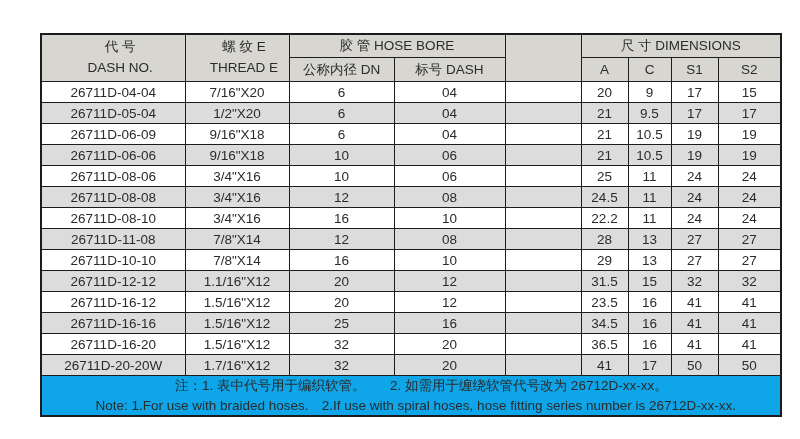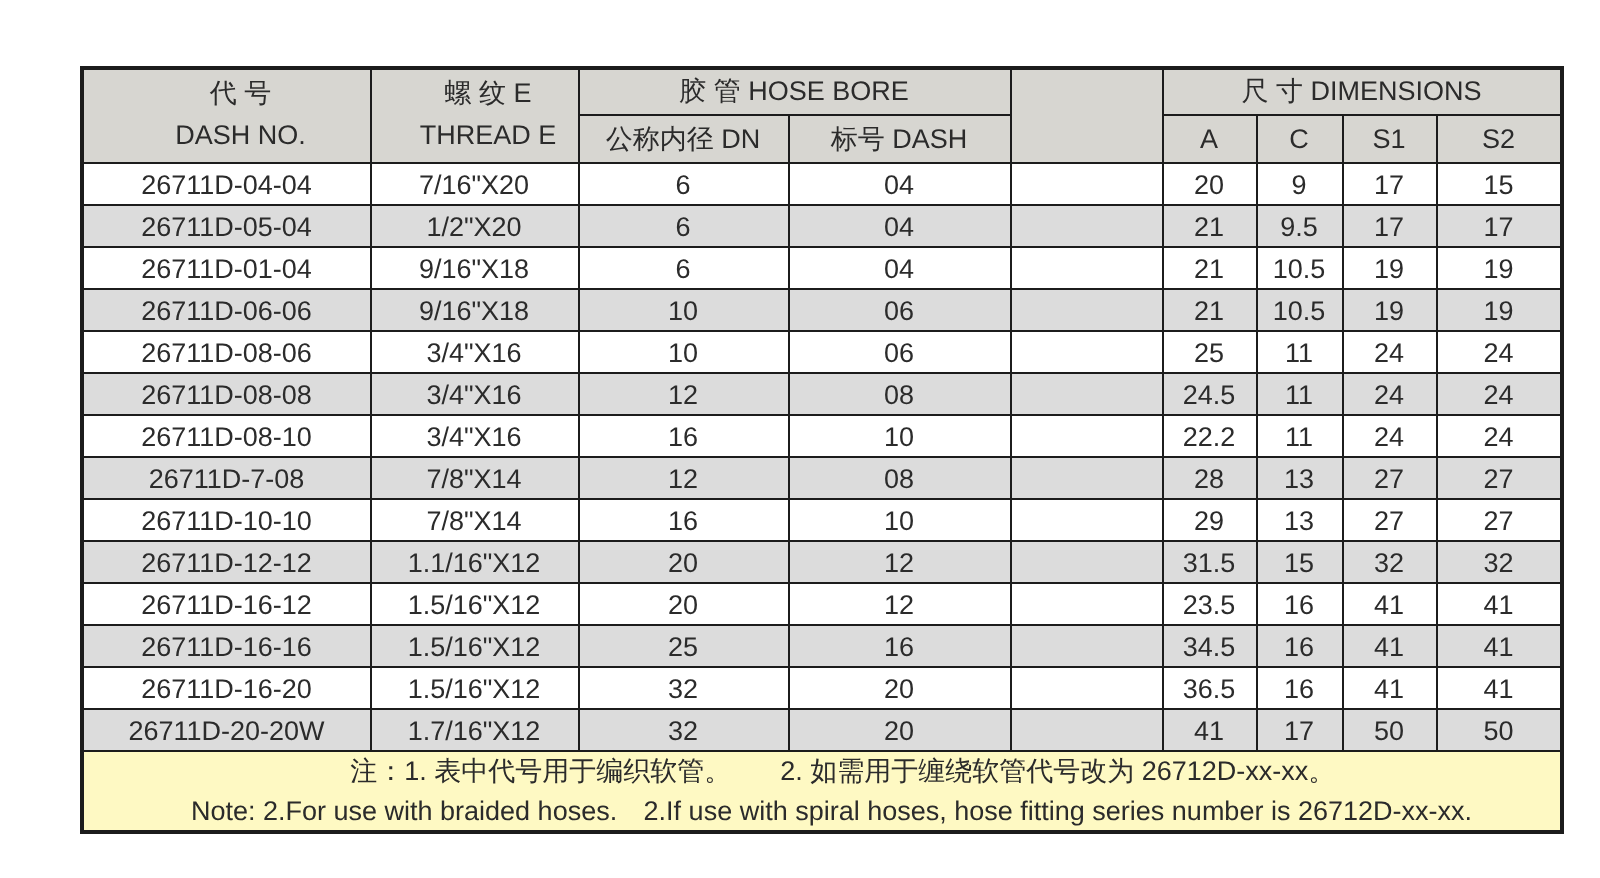--- a/index.html
+++ b/index.html
@@ -42,21 +42,21 @@
 
   thead th { background:#d7d6d1; height:22px; }
   thead tr.subhead th { height:23px; }
   thead th.two-line { line-height:1.55;padding-left:14px; }
   thead th .hl { display:block; }
 
   tbody tr { height:21px; }
   tbody tr:nth-child(even) td { background:#dcdcdc; }
 
   tfoot td {
-    background:#fef9c3;
+    background:#0ea5e9;
     text-align:left;
     padding:4px 6px 6px 6px;
     font-size:12.5px;
     white-space:normal;
   }
   .note-line { line-height:1.45; white-space:nowrap; }
   .note-part1 { display:inline-block; min-width:232px; }
 </style>
 </head>
 <body>
@@ -114,21 +114,21 @@
           <td>1/2"X20</td>
           <td>6</td>
           <td>04</td>
           <td></td>
           <td>21</td>
           <td>9.5</td>
           <td>17</td>
           <td>17</td>
         </tr>
         <tr>
-          <td>26711D-01-04</td>
+          <td>26711D-06-09</td>
           <td>9/16"X18</td>
           <td>6</td>
           <td>04</td>
           <td></td>
           <td>21</td>
           <td>10.5</td>
           <td>19</td>
           <td>19</td>
         </tr>
         <tr>
@@ -169,21 +169,21 @@
           <td>3/4"X16</td>
           <td>16</td>
           <td>10</td>
           <td></td>
           <td>22.2</td>
           <td>11</td>
           <td>24</td>
           <td>24</td>
         </tr>
         <tr>
-          <td>26711D-7-08</td>
+          <td>26711D-11-08</td>
           <td>7/8"X14</td>
           <td>12</td>
           <td>08</td>
           <td></td>
           <td>28</td>
           <td>13</td>
           <td>27</td>
           <td>27</td>
         </tr>
         <tr>
@@ -254,20 +254,20 @@
         </tr>
       </tbody>
     <tfoot>
       <tr>
         <td colspan="9">
           <div class="note-line">
             <span class="note-part1">注：1. 表中代号用于编织软管。</span>
             <span>2. 如需用于缠绕软管代号改为 26712D-xx-xx。</span>
           </div>
           <div class="note-line">
-            <span class="note-part1">Note: 2.For use with braided hoses.</span>
+            <span class="note-part1">Note: 1.For use with braided hoses.</span>
             <span>2.If use with spiral hoses, hose fitting series number is 26712D-xx-xx.</span>
           </div>
         </td>
       </tr>
     </tfoot>
   </table>
 </div>
 
 </body></html>

